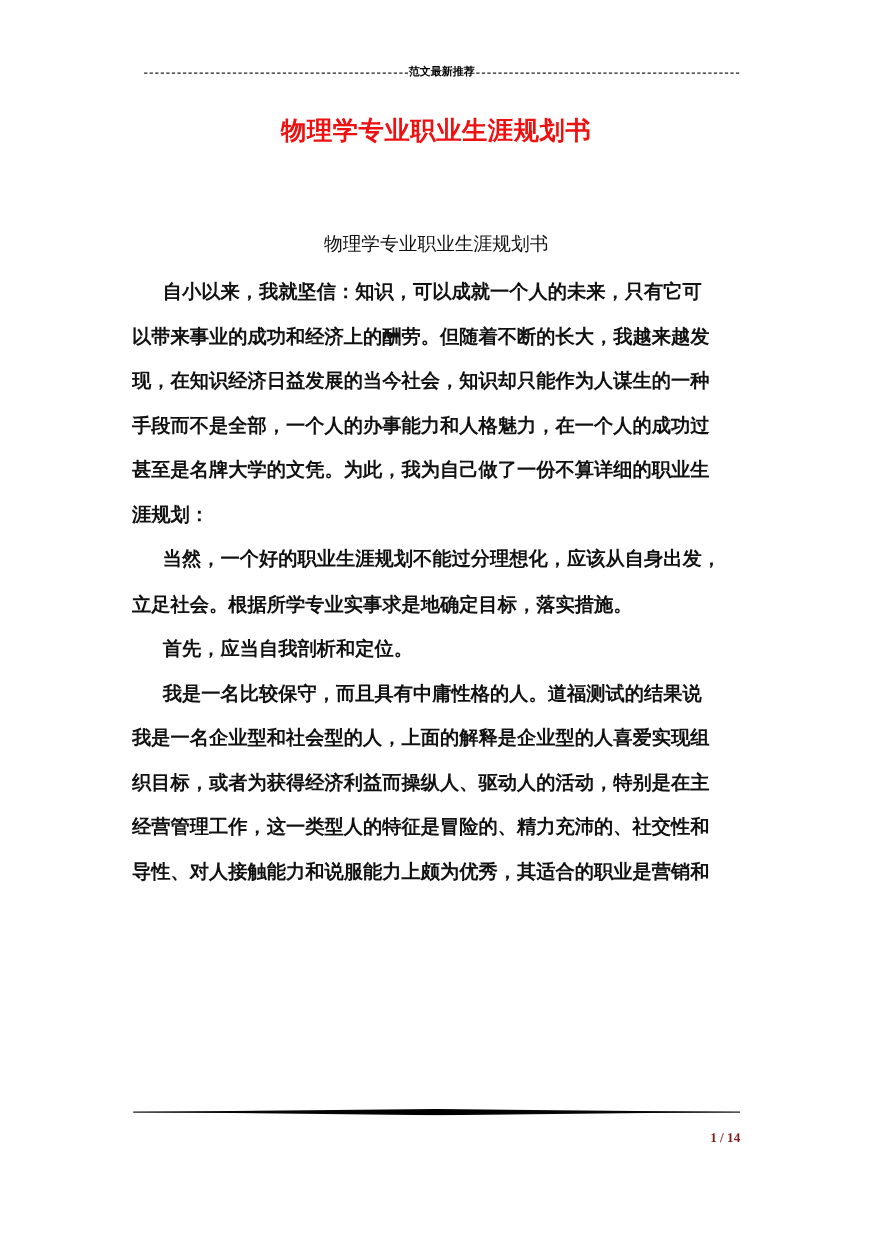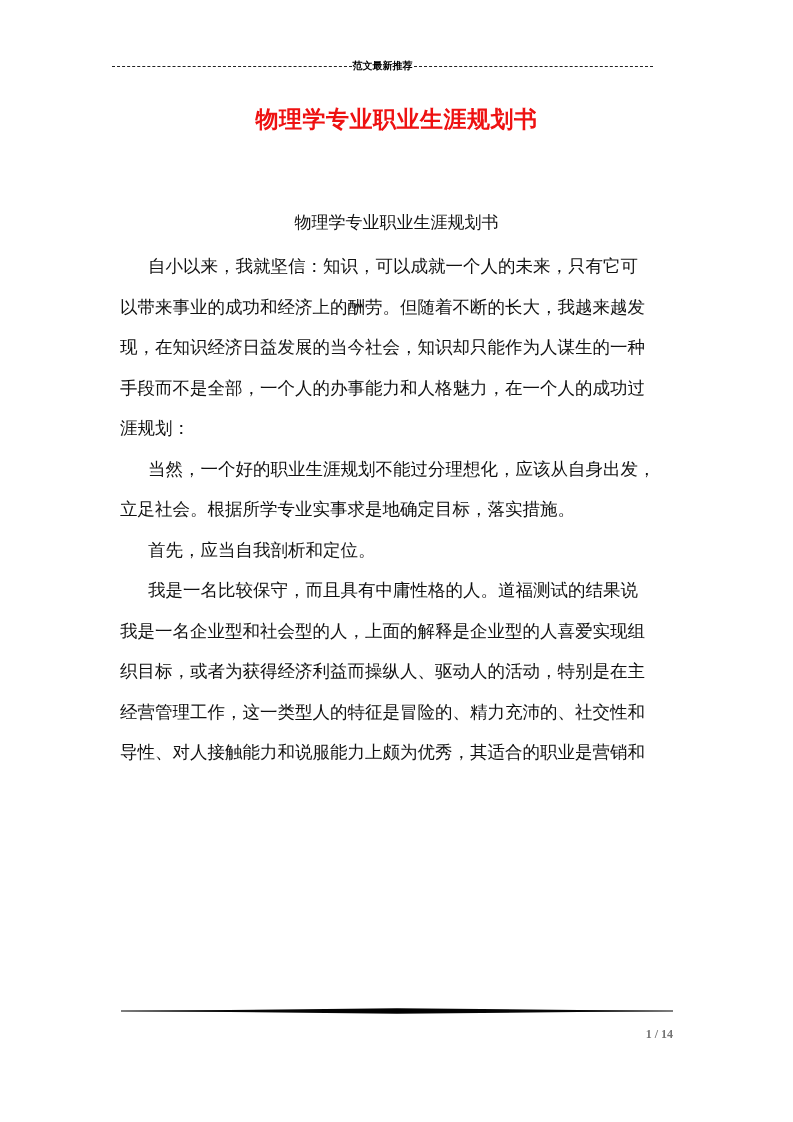--- a/index.html
+++ b/index.html
@@ -10,21 +10,21 @@
     body {
       width: 793px;
       height: 1122px;
       position: relative;
       overflow: hidden;
       font-family: "DejaVu Serif", "Liberation Serif", serif;
       color: #111111;
     }
     .header-bar {
       position: absolute;
-      left: 112px;
+      left: 131px;
       top: 58px;
       width: 541px;
       height: 16px;
       display: flex;
       align-items: center;
     }
     .header-dash {
       flex: 1;
       height: 0;
       border-top: 1px dashed #222;
@@ -64,20 +64,21 @@
       height: 37px;
       margin-bottom: 5px;
       white-space: nowrap;
     }
     .para {
       font-size: 17.5px;
       line-height: 40.5px;
       margin: 0;
       text-align: justify;
       text-align-last: left;
+      font-weight: bold;
     }
     .line {
       display: block;
       white-space: nowrap;
       height: 40.5px;
       overflow: hidden;
     }
     .line.indent {
       padding-left: 28px;
     }
@@ -88,21 +89,21 @@
       width: 552px;
       height: 6px;
     }
     .page-num {
       position: absolute;
       right: 120px;
       top: 1027px;
       font-family: "Liberation Serif", "DejaVu Serif", serif;
       font-weight: bold;
       font-size: 12px;
-      color: #737373;
+      color: #7f1d1d;
     }
   </style>
 </head>
 <body>
 
 <div class="header-bar">
   <div class="header-dash"></div>
   <span class="header-label">范文最新推荐</span>
   <div class="header-dash"></div>
 </div>
@@ -110,20 +111,21 @@
 <div class="doc-title">物理学专业职业生涯规划书</div>
 
 <div class="body-area">
   <div class="subtitle">物理学专业职业生涯规划书</div>
 
   <div class="para">
     <span class="line indent">自小以来，我就坚信：知识，可以成就一个人的未来，只有它可</span>
     <span class="line">以带来事业的成功和经济上的酬劳。但随着不断的长大，我越来越发</span>
     <span class="line">现，在知识经济日益发展的当今社会，知识却只能作为人谋生的一种</span>
     <span class="line">手段而不是全部，一个人的办事能力和人格魅力，在一个人的成功过</span>
+    <span class="line">甚至是名牌大学的文凭。为此，我为自己做了一份不算详细的职业生</span>
     <span class="line">涯规划：</span>
   </div>
 
   <div class="para">
     <span class="line indent">当然，一个好的职业生涯规划不能过分理想化，应该从自身出发，</span>
     <span class="line">立足社会。根据所学专业实事求是地确定目标，落实措施。</span>
   </div>
 
 
   <div class="para">

